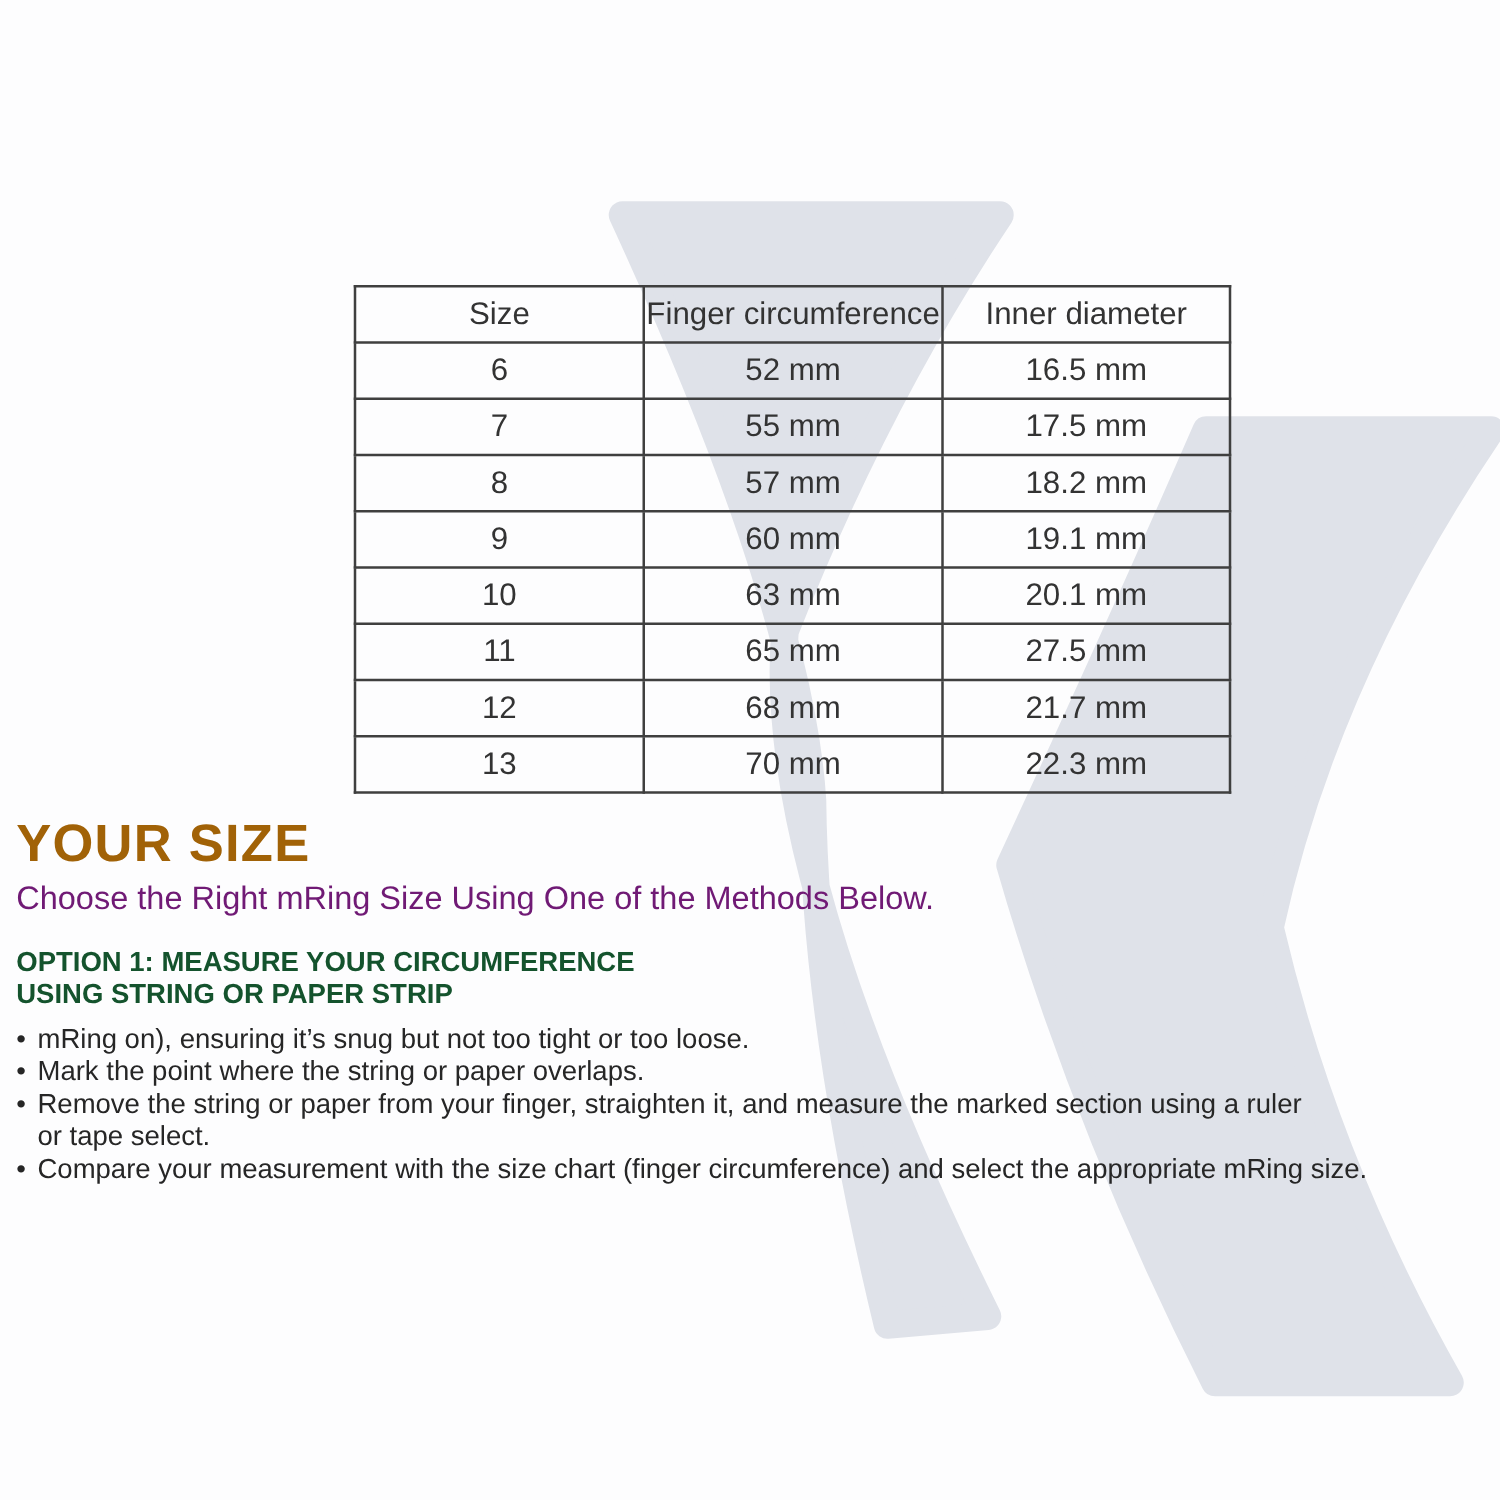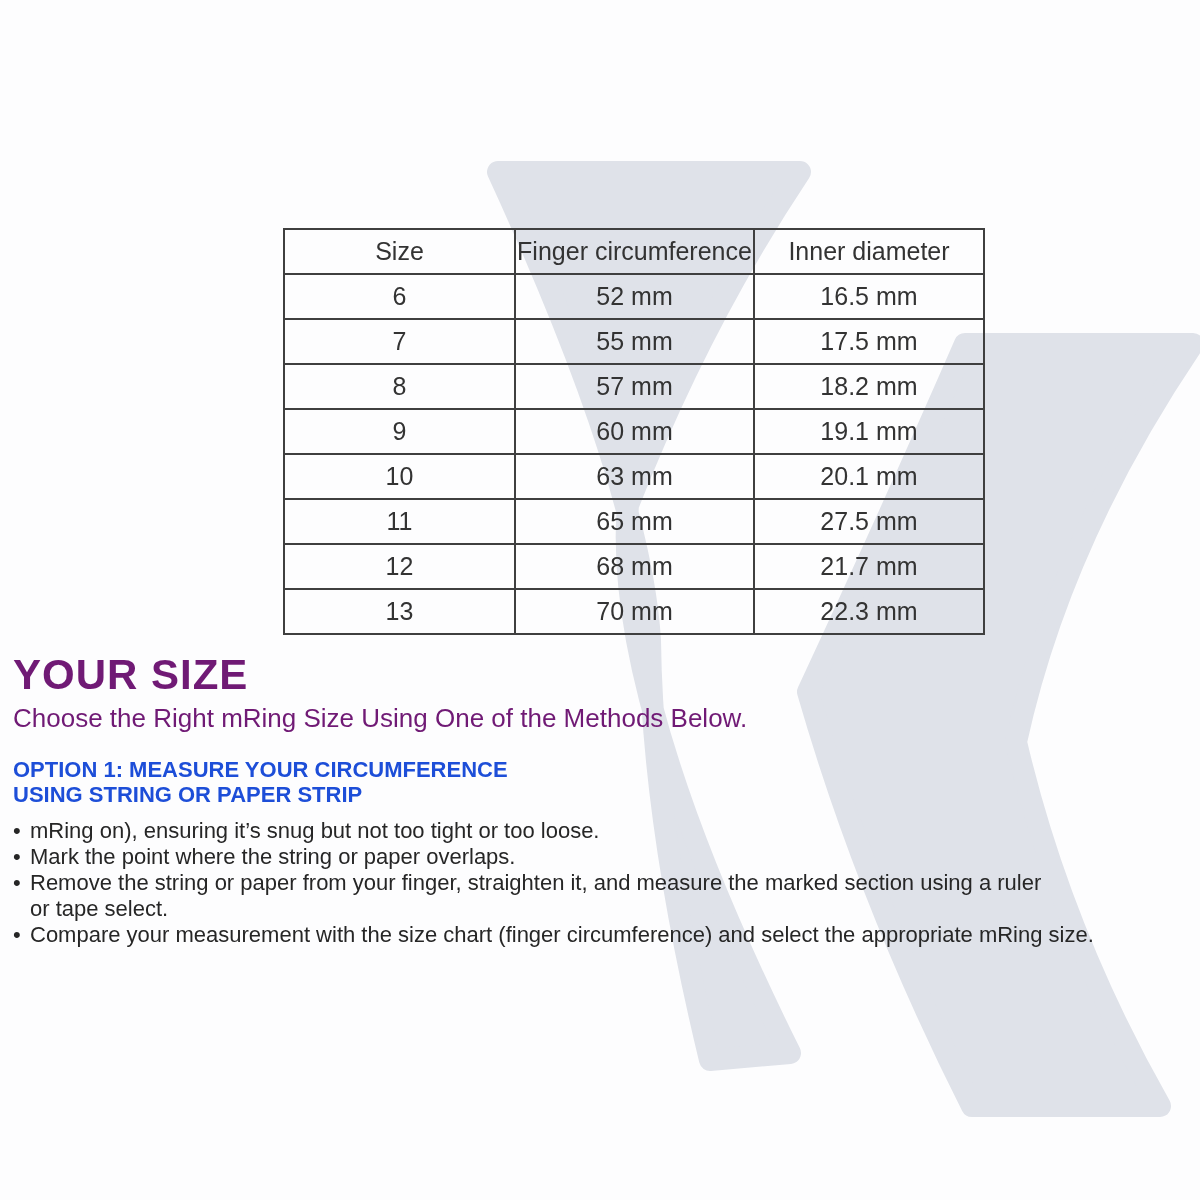--- a/index.html
+++ b/index.html
@@ -12,25 +12,25 @@
 
   table.sizechart{position:absolute;left:237px;top:228px;border-collapse:collapse;
        table-layout:fixed;background:transparent;margin-left:46px;}
   table.sizechart th, table.sizechart td{
        border:2.5px solid #3f3f3f;text-align:center;vertical-align:middle;
        font-size:25px;color:#333;padding:0;white-space:nowrap;overflow:visible;
        height:43px;background:transparent;font-weight:400;}
   .col-size{width:231px;} .col-circ{width:239px;} .col-diam{width:230px;}
 
   .page-title{position:absolute;left:13px;top:653px;font-size:42px;font-weight:700;
-       color:#701a75;letter-spacing:1px;line-height:1.05;white-space:nowrap;}
+       color:#a16207;letter-spacing:1px;line-height:1.05;white-space:nowrap;}
   .page-subtitle{position:absolute;left:13px;top:703px;font-size:26px;color:#701a75;
        white-space:nowrap;}
   .option-heading{position:absolute;left:13px;top:757px;font-size:22px;font-weight:700;
-       color:#1d4ed8;line-height:25px;white-space:nowrap;}
+       color:#14532d;line-height:25px;white-space:nowrap;}
   .bullets{position:absolute;left:13px;top:818px;font-size:22px;color:#262626;
        line-height:26px;}
   .bl{position:relative;white-space:nowrap;padding-left:17px;}
   .bl .dot{position:absolute;left:0;top:0;}
 </style>
 </head>
 <body>
 
 <div class="stage">
 

